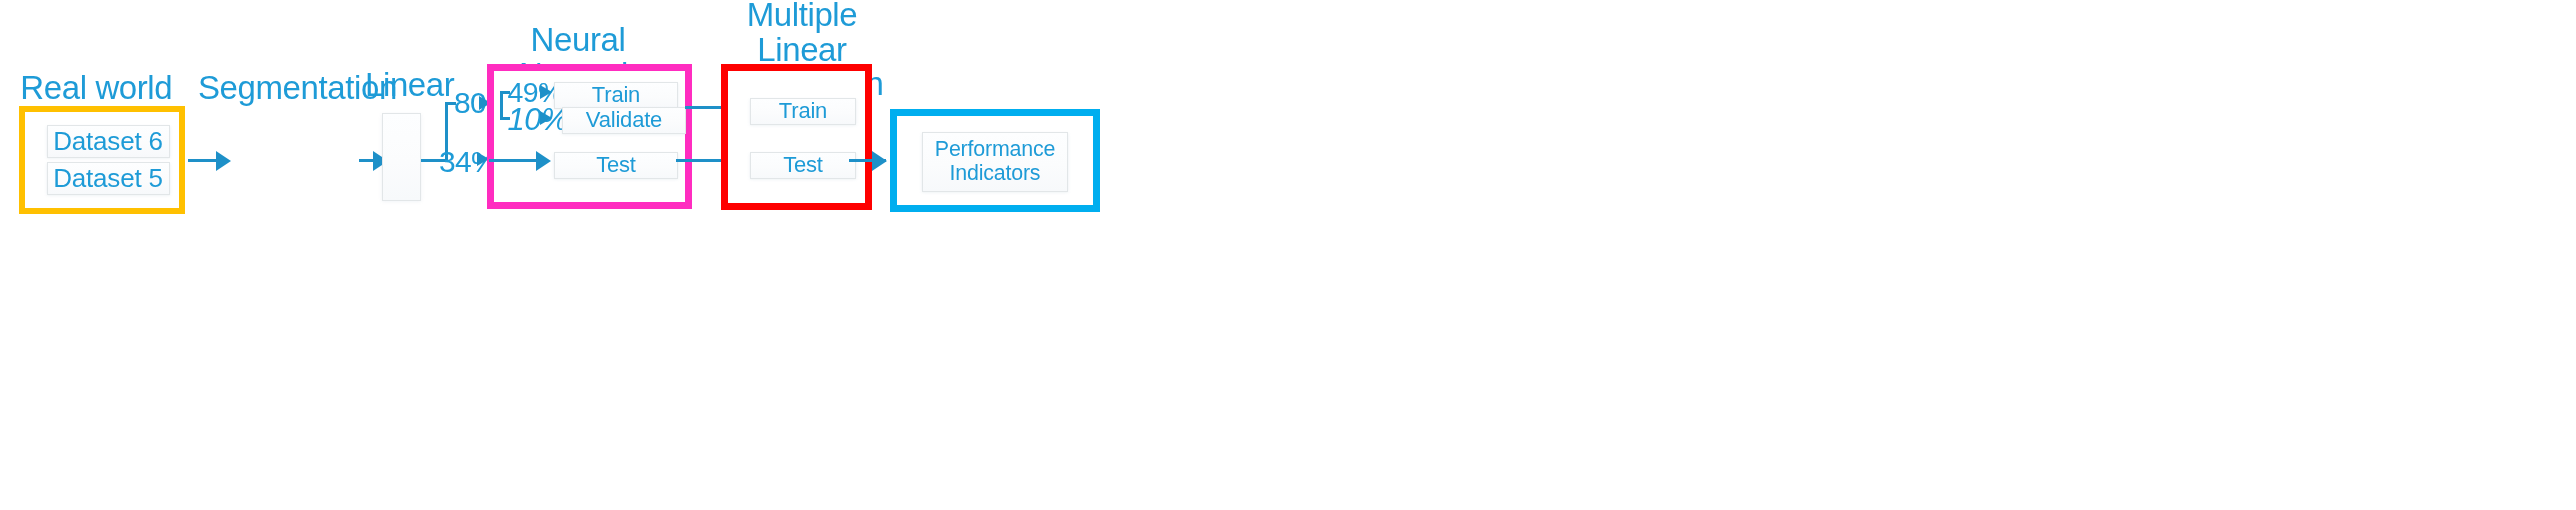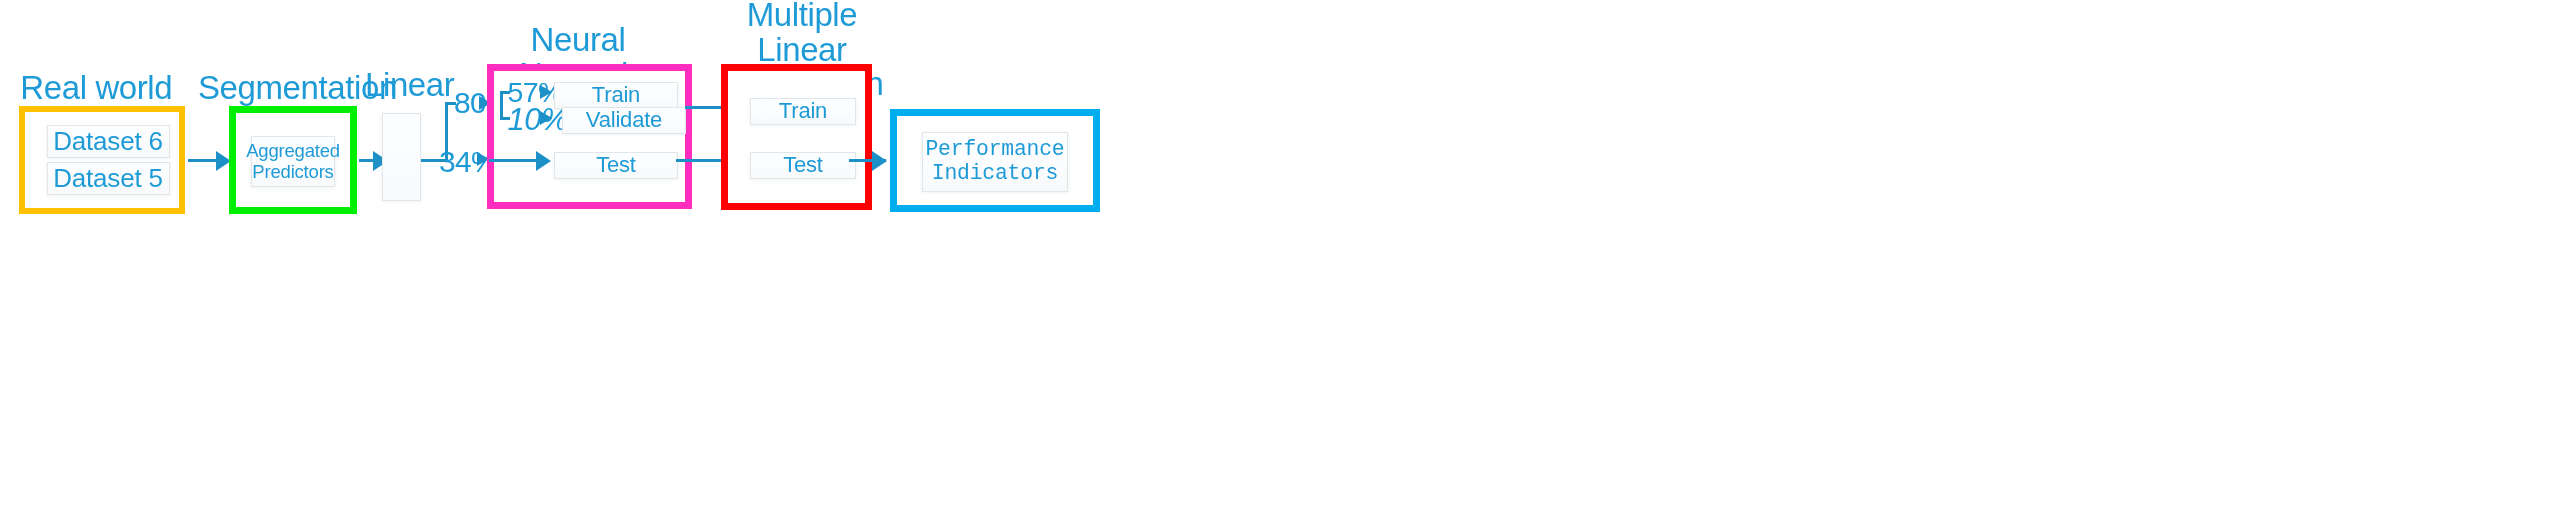--- a/index.html
+++ b/index.html
@@ -87,24 +87,20 @@
 
 
   <div class="frame orange" style="left:18.5px;top:106px;width:166px;height:108px;">
     <div class="card" style="left:22px;top:13px;width:123px;height:33px;font-size:26px;">Dataset 6</div>
     <div class="card" style="left:22px;top:50px;width:123px;height:33px;font-size:26px;">Dataset 5</div>
   </div>
 
   <div class="hline" style="left:188px;top:159px;width:30px;"></div>
   <div class="arrow" style="left:216px;top:151px;"></div>
 
-  <div class="frame green" style="left:229px;top:106px;width:128px;height:108px;">
-    <div class="card" style="left:15px;top:23px;width:84px;height:51px;font-size:18.5px;">Aggregated
-Predictors</div>
-  </div>
 
   <div class="hline" style="left:359px;top:159px;width:17px;"></div>
   <div class="arrow" style="left:373px;top:151px;"></div>
 
   <div class="card blank" style="left:382px;top:113px;width:39px;height:88px;font-size:15.7px;"></div>
 
   <div class="hline" style="left:421px;top:159px;width:27px;"></div>
 
   <div class="vline" style="left:445px;top:102px;height:60px;"></div>
   <div class="hline" style="left:445px;top:102px;width:11.4px;"></div>
@@ -113,21 +109,21 @@
 
   <div class="pct" style="left:439px;top:145px;font-size:30px;">34%</div>
   <div class="arrow sm" style="left:477px;top:152px;"></div>
 
   <div class="frame magenta" style="left:487px;top:64px;width:205px;height:145px;">
 
     <div class="vline" style="left:6.4px;top:20px;height:28.5px;"></div>
     <div class="hline" style="left:6.4px;top:20px;width:10px;"></div>
     <div class="hline" style="left:6.4px;top:46px;width:10px;"></div>
 
-    <div class="pct" style="left:13.6px;top:5px;font-size:28.5px;">57%</div>
+    <div class="pct" style="left:13.6px;top:5px;font-size:28.5px;">49%</div>
     <div class="arrow sm" style="left:46px;top:14.3px;"></div>
 
     <div class="pct" style="left:13.6px;top:31px;font-size:31px;font-style:italic;">10%</div>
     <div class="arrow sm" style="left:46px;top:40px;"></div>
 
     <div class="card" style="left:60px;top:10.7px;width:124px;height:27px;font-size:22px;">Train</div>
     <div class="card" style="left:68px;top:36px;width:124px;height:27px;font-size:22px;">Validate</div>
     <div class="card" style="left:60px;top:81px;width:124px;height:27px;font-size:22px;">Test</div>
   </div>
 
@@ -142,18 +138,18 @@
 
   <div class="frame red" style="left:721px;top:64px;width:151px;height:146px;">
     <div class="card" style="left:22px;top:27px;width:106px;height:27px;font-size:22px;">Train</div>
     <div class="card" style="left:22px;top:81px;width:106px;height:27px;font-size:22px;">Test</div>
   </div>
 
   <div class="hline" style="left:849px;top:159px;width:37px;"></div>
   <div class="arrow" style="left:872px;top:151px;"></div>
 
   <div class="frame cyan" style="left:890px;top:109px;width:210px;height:103px;">
-    <div class="card" style="left:25px;top:15.7px;width:146px;height:60px;font-size:21.4px;font-family:Liberation Mono, monospace;">Performance
+    <div class="card" style="left:25px;top:15.7px;width:146px;height:60px;font-size:21.4px;">Performance
 Indicators</div>
   </div>
 
 </div>
 
 
 </body></html>

